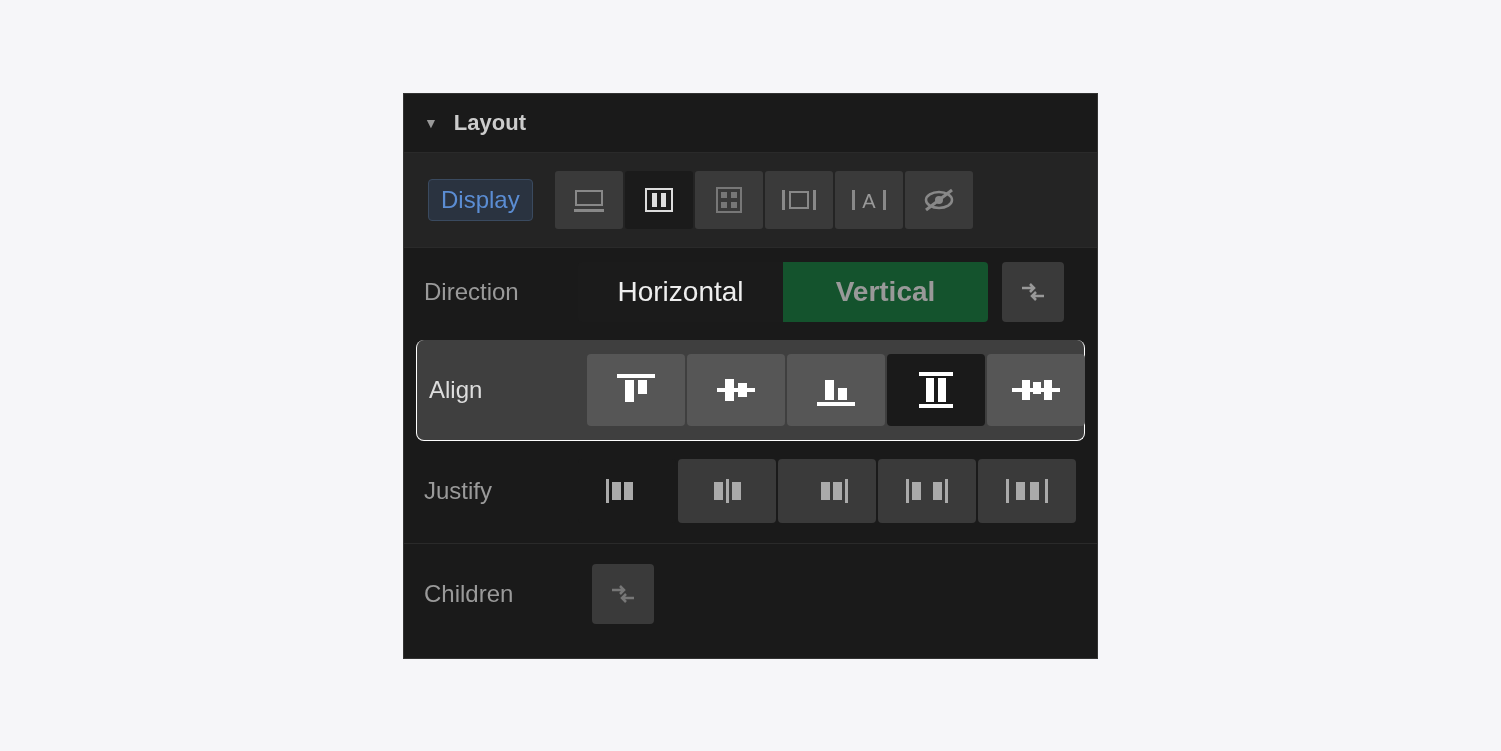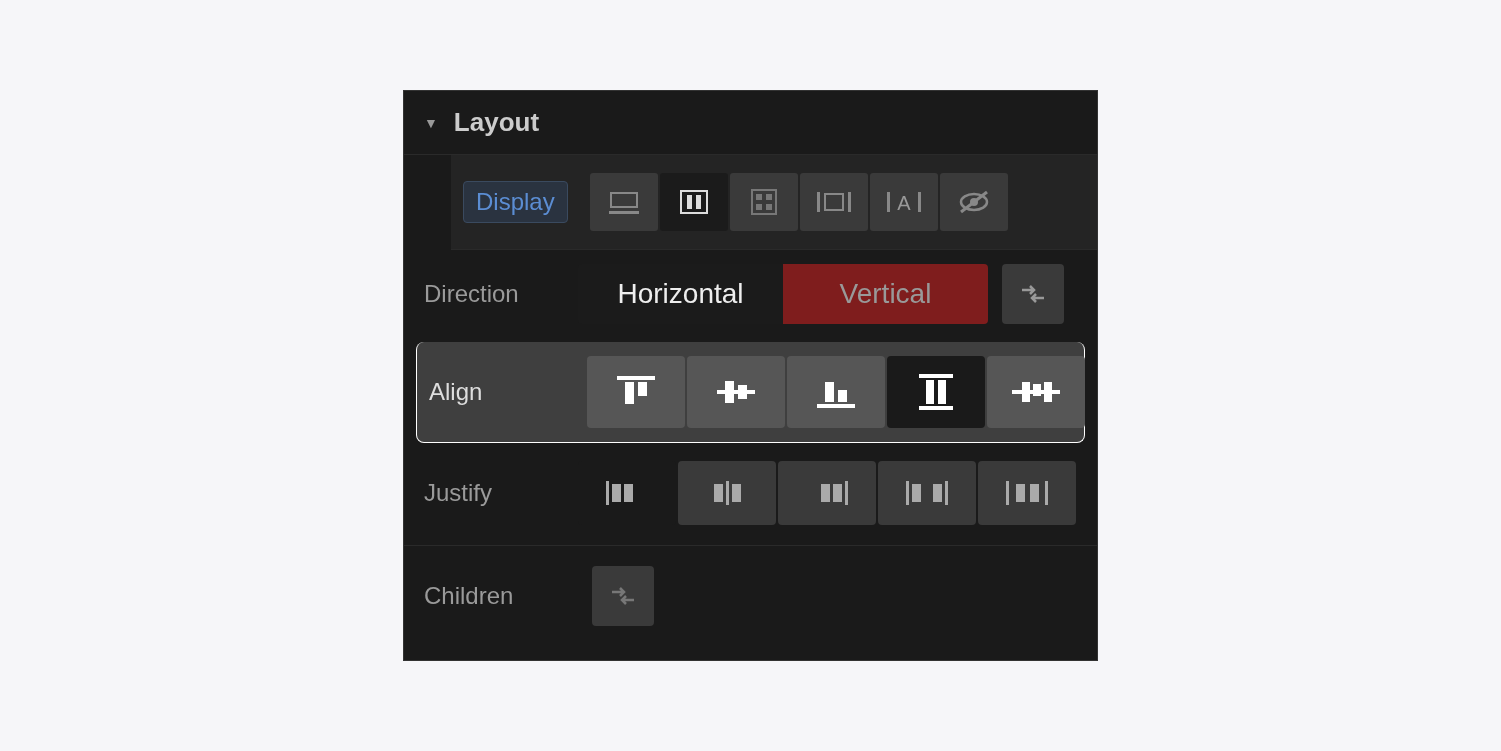--- a/index.html
+++ b/index.html
@@ -25,37 +25,36 @@
     padding: 16px 20px;
     border-bottom: 1px solid #2a2a2a;
   }
   .panel-header .tri {
     color: #999;
     font-size: 14px;
     margin-right: 16px;
   }
   .panel-header .title {
     color: #ccc;
-    font-size: 26px;
+    font-size: 22px;
     font-weight: 600;
   }
 
   
   .row {
     display: flex;
     align-items: center;
     padding: 14px 20px;
     gap: 14px;
   }
   .row + .row { border-top: 0; }
   .row.display-row {
     background: #242424;
-    padding: 18px 12px;
+    padding: 18px 24px;
     border-bottom: 1px solid #2a2a2a;
-    margin-left: 47px;
   }
   .row-label {
     color: #9a9a9a;
     font-size: 24px;
     width: 140px;
     flex-shrink: 0;
   }
   .display-label {
     color: #5b8dd3;
     background: #2a3340;
@@ -121,21 +120,21 @@
   .seg {
     height: 60px;
     display: flex;
     align-items: center;
     justify-content: center;
     color: #eee;
     font-size: 28px;
     cursor: pointer;
   }
   .seg.a { width: 205px; border-radius: 4px 0 0 4px; background: #1b1b1b; }
-  .seg.b { width: 205px; border-radius: 0 4px 4px 0; background: #7f1d1d; color: #999; }
+  .seg.b { width: 205px; border-radius: 0 4px 4px 0; background: #14532d; color: #999; font-weight: bold; }
   .aux-btn {
     width: 62px;
     height: 60px;
     background: #3a3a3a;
     border-radius: 4px;
     display: flex;
     align-items: center;
     justify-content: center;
   }
 

